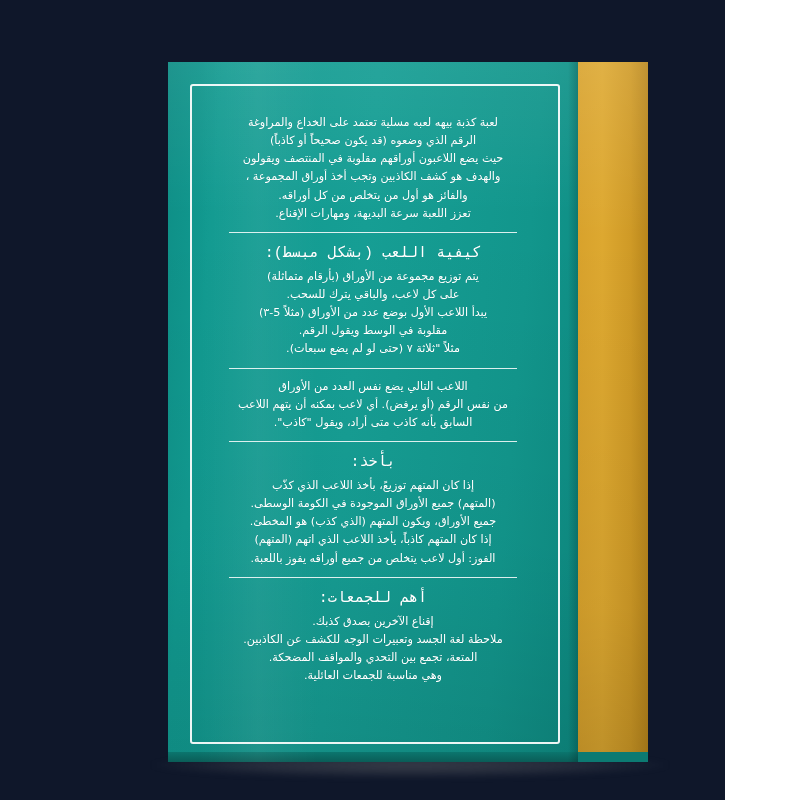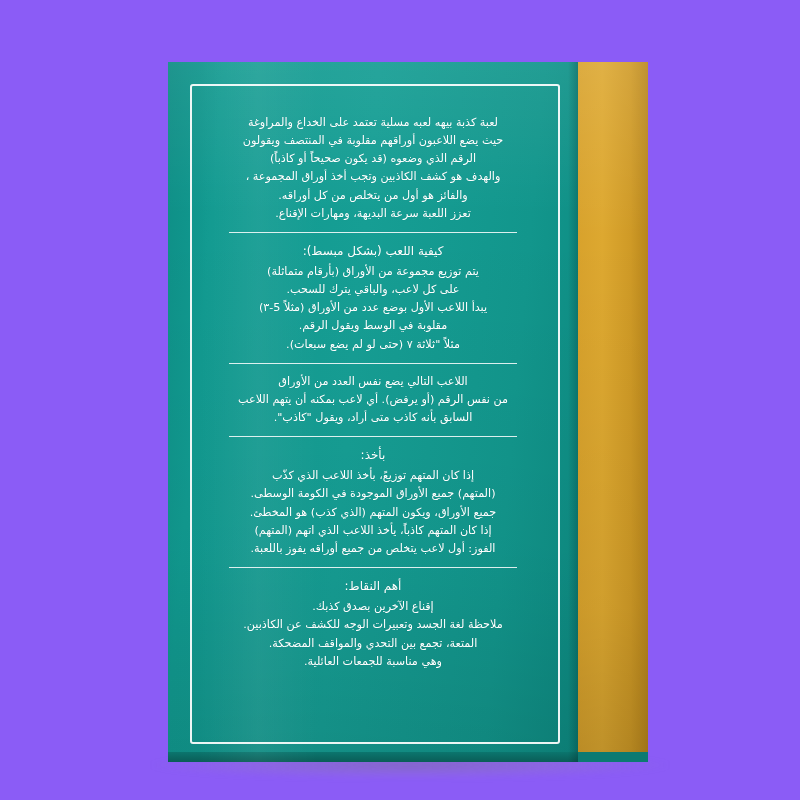--- a/index.html
+++ b/index.html
@@ -7,23 +7,23 @@
     padding: 0;
     width: 800px;
     height: 800px;
     background: #ffffff;
     font-family: "DejaVu Sans", sans-serif;
     overflow: hidden;
   }
 
   #scene {
     position: relative;
-    width: 800px;
+    width: 725px;
     height: 800px;
-    background: #8b5cf6;
+    background: #0f172a;
   }
 
   
   .floor-shadow {
     position: absolute;
     left: 150px;
     top: 752px;
     width: 520px;
     height: 26px;
     background: radial-gradient(ellipse at 50% 50%, rgba(120,120,120,0.38) 0%, rgba(150,150,150,0.16) 45%, rgba(255,255,255,0) 72%);
@@ -123,23 +123,24 @@
   }
 
   .sep {
     width: 84%;
     height: 1px;
     background: rgba(255,255,255,0.85);
     margin: 9px auto 9px auto;
   }
 
   .block-title {
-    font-size: 12px;
+    font-size: 15px;
     line-height: 1.6;
     margin-bottom: 2px;
+    font-family: Liberation Mono, monospace;
   }
 
   .line {
     display: block;
   }
 
   
   .gloss {
     position: absolute;
     left: 30px;
@@ -175,22 +176,22 @@
     <div class="side-foot"></div>
 
     <div class="frame"></div>
     <div class="gloss"></div>
     <div class="fold"></div>
 
     <div class="content">
 
       <div class="para">
         <span class="line">لعبة كذبة بيهه لعبه مسلية تعتمد على الخداع والمراوغة</span>
+        <span class="line">الرقم الذي وضعوه (قد يكون صحيحاً أو كاذباً)</span>
         <span class="line">حيث يضع اللاعبون أوراقهم مقلوبة في المنتصف ويقولون</span>
-        <span class="line">الرقم الذي وضعوه (قد يكون صحيحاً أو كاذباً)</span>
         <span class="line">والهدف هو كشف الكاذبين وتجب أخذ أوراق المجموعة ،</span>
         <span class="line">والفائز هو أول من يتخلص من كل أوراقه.</span>
         <span class="line">تعزز اللعبة سرعة البديهة، ومهارات الإقناع.</span>
       </div>
 
       <div class="sep"></div>
 
       <div class="para">
         <span class="line block-title">كيفية اللعب (بشكل مبسط):</span>
         <span class="line">يتم توزيع مجموعة من الأوراق (بأرقام متماثلة)</span>
@@ -215,21 +216,21 @@
         <span class="line">إذا كان المتهم توزيعً، بأخذ اللاعب الذي كذّب</span>
         <span class="line">(المتهم) جميع الأوراق الموجودة في الكومة الوسطى.</span>
         <span class="line">جميع الأوراق، ويكون المتهم (الذي كذب) هو المخطئ.</span>
         <span class="line">إذا كان المتهم كاذباً، يأخذ اللاعب الذي اتهم (المتهم)</span>
         <span class="line">الفوز: أول لاعب يتخلص من جميع أوراقه يفوز باللعبة.</span>
       </div>
 
       <div class="sep"></div>
 
       <div class="para">
-        <span class="line block-title">أهم النقاط:</span>
+        <span class="line block-title">أهم للجمعات:</span>
         <span class="line">إقناع الآخرين بصدق كذبك.</span>
         <span class="line">ملاحظة لغة الجسد وتعبيرات الوجه للكشف عن الكاذبين.</span>
         <span class="line">المتعة، تجمع بين التحدي والمواقف المضحكة.</span>
         <span class="line">وهي مناسبة للجمعات العائلية.</span>
       </div>
 
     </div>
   </div>
 </div>
 

